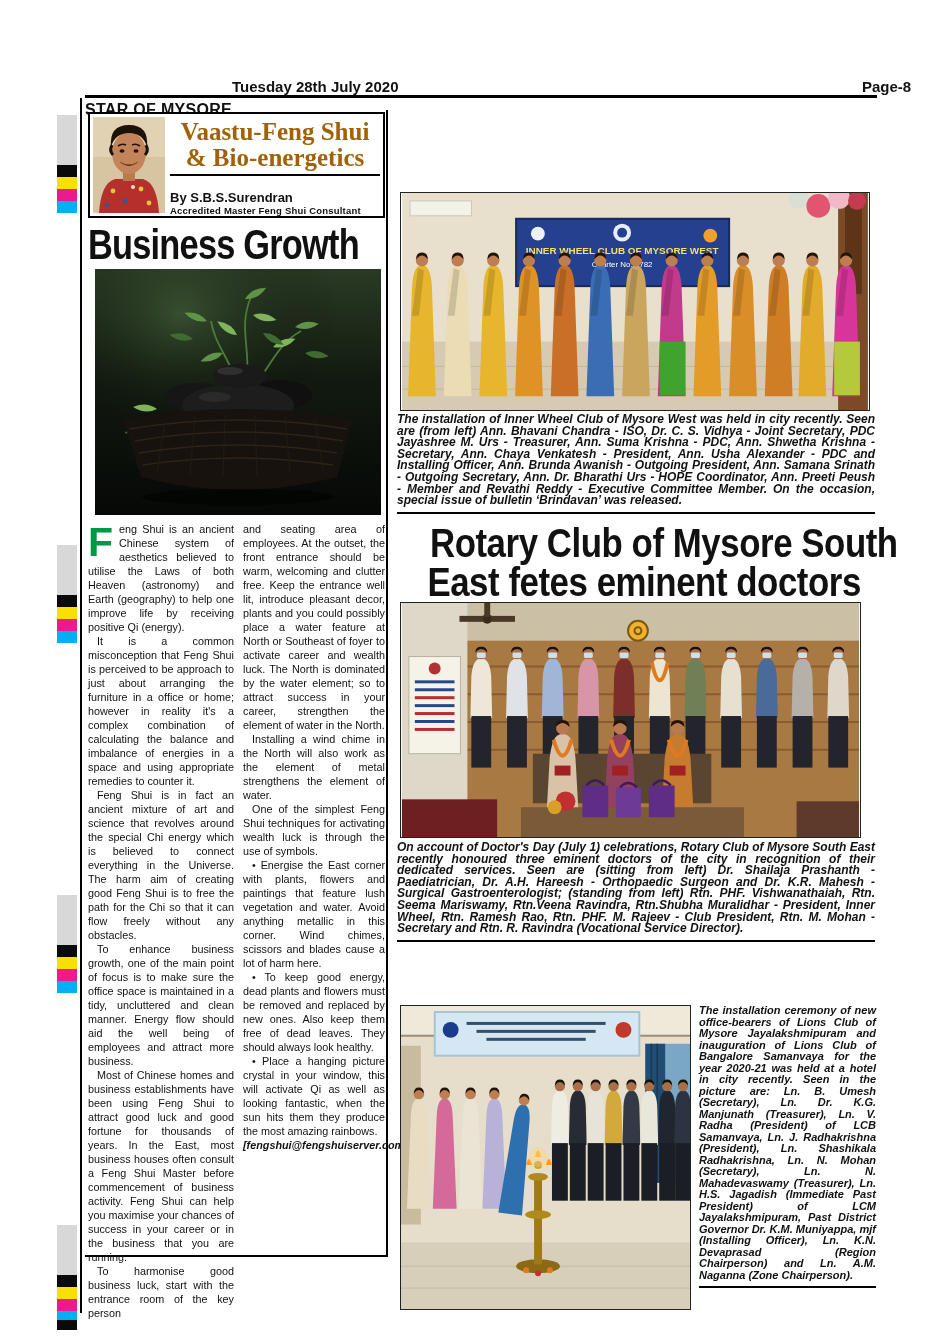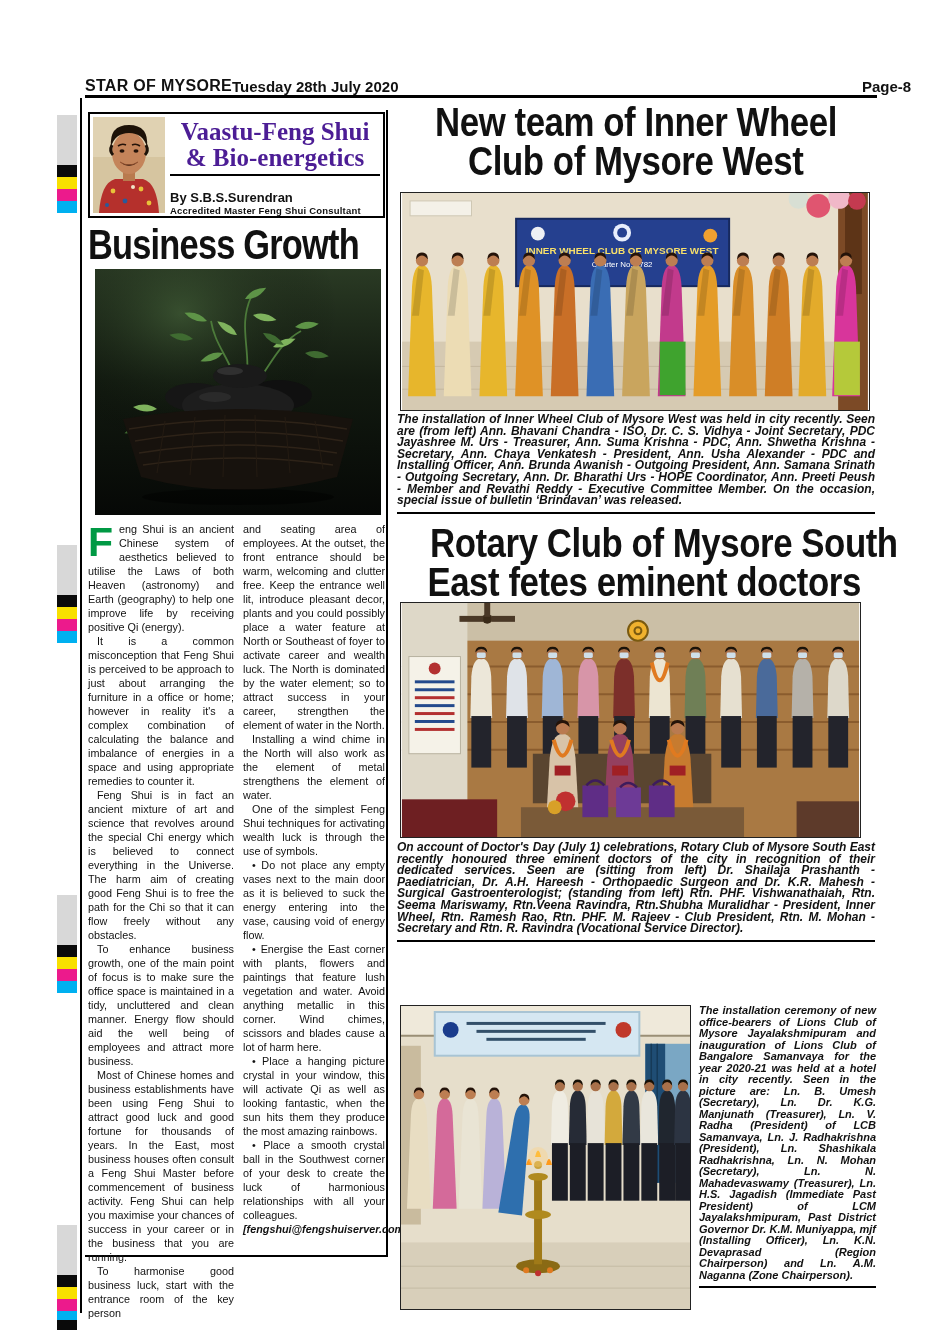--- a/index.html
+++ b/index.html
@@ -5,33 +5,33 @@
   * { box-sizing: border-box; }
   html,body { margin:0; padding:0; background:#9a9a9a; }
   .sheet {
     position:relative; width:945px; height:1337px; margin:0 auto;
     background:#ffffff; font-family:"Liberation Sans", sans-serif; color:#111;
     overflow:hidden;
   }
   .abs { position:absolute; }
 
   
-  .masthead { font-weight:bold; font-size:16px; letter-spacing:.3px; }
+  .masthead { font-weight:bold; font-size:16px; letter-spacing:.3px;margin-top:24px; }
   .dateline { font-weight:bold; font-size:15px; }
   .pageno   { font-weight:bold; font-size:15px;margin-left:42px; }
   .head-rule{ background:#000; }
 
   
   .reg { width:20px; }
   .reg div { width:20px; }
 
   
   .art-frame { border-right:2px solid #000; border-bottom:2px solid #000; }
   .vaastu-box { border:2px solid #000; background:#fff; display:flex; padding:3px; gap:5px; }
-  .vaastu-title { font-family:"Liberation Serif", serif; font-weight:bold; color:#4c1d95;
+  .vaastu-title { font-family:"Liberation Serif", serif; font-weight:bold; color:#a16207;
                   font-size:25px; line-height:1.04; text-align:center; }
   .vaastu-byline { font-weight:bold; font-size:13px; margin-top:14px; }
   .vaastu-cred   { font-weight:bold; font-size:9.5px; letter-spacing:.2px; }
   .vaastu-rule   { height:2px; background:#000; margin:3px 0 1px 0; }
 
   .bg-head { font-weight:bold; font-size:43px; line-height:1; white-space:nowrap;
              transform:scaleX(.80); transform-origin:left center; letter-spacing:-1px; }
 
   .art-col { font-size:10.8px; line-height:14px; text-align:justify; }
   .art-col p { margin:0; text-indent:9px; }
@@ -189,31 +189,26 @@
     <p>It is a common misconception that Feng Shui is perceived to be approach to just about arranging the furniture in a office or home; however in reality it's a complex combination of calculating the balance and imbalance of energies in a space and using appropriate remedies to counter it.</p>
     <p>Feng Shui is in fact an ancient mixture of art and science that revolves around the special Chi energy which is believed to connect everything in the Universe. The harm aim of creating good Feng Shui is to free the path for the Chi so that it can flow freely without any obstacles.</p>
     <p>To enhance business growth, one of the main point of focus is to make sure the office space is maintained in a tidy, uncluttered and clean manner. Energy flow should aid the well being of employees and attract more business.</p>
     <p>Most of Chinese homes and business establishments have been using Feng Shui to attract good luck and good fortune for thousands of years. In the East, most business houses often consult a Feng Shui Master before commencement of business activity. Feng Shui can help you maximise your chances of success in your career or in the business that you are running.</p>
     <p>To harmonise good business luck, start with the entrance room of the key person</p>
   </div>
   <div class="abs art-col" style="left:243px;top:522px;width:142px;">
     <p class="first">and seating area of employees. At the outset, the front entrance should be warm, welcoming and clutter free. Keep the entrance well lit, introduce pleasant decor, plants and you could possibly place a water feature at North or Southeast of foyer to activate career and wealth luck. The North is dominated by the water element; so to attract success in your career, strengthen the element of water in the North.</p>
     <p>Installing a wind chime in the North will also work as the element of metal strengthens the element of water.</p>
     <p>One of the simplest Feng Shui techniques for activating wealth luck is through the use of symbols.</p>
-    <p>• Do not place any empty vases next to the main door as it is believed to suck the energy entering into the vase, causing void of energy flow.</p>
     <p>• Energise the East corner with plants, flowers and paintings that feature lush vegetation and water. Avoid anything metallic in this corner. Wind chimes, scissors and blades cause a lot of harm here.</p>
+    <p>• To keep good energy, dead plants and flowers must be removed and replaced by new ones. Also keep them free of dead leaves. They should always look healthy.</p>
     <p>• Place a hanging picture crystal in your window, this will activate Qi as well as looking fantastic, when the sun hits them they produce the most amazing rainbows.</p>
-    <p>• Place a smooth crystal ball in the Southwest corner of your desk to create the luck of harmonious relationships with all your colleagues.</p>
     <p class="email">[fengshui@fengshuiserver.com]</p>
   </div>
 
-  <div class="abs big-head" style="left:395px;top:103px;width:482px;">
-    <span class="hl">New team of Inner Wheel</span><br>
-    <span class="hl">Club of Mysore West</span>
-  </div>
 
   <svg class="abs photo" style="left:400px;top:192px;" width="470" height="219" viewBox="0 0 470 219">
     <defs>
       <g id="lady">
         <path d="M14,13 C8,13 5,20 4,34 L0,145 L28,145 L24,34 C23,20 20,13 14,13 Z" fill="currentColor"></path>
         <path d="M10,16 L4,64 L11,64 L16,18 Z" fill="#000" opacity=".14"></path>
         <circle cx="14" cy="8" r="6.2" fill="#bd7e52"></circle>
         <path d="M8,7 Q8,0 14,0 Q20,0 20,7 Q17,3 14,3 Q11,3 8,7 Z" fill="#241309"></path>
       </g>
     </defs>

